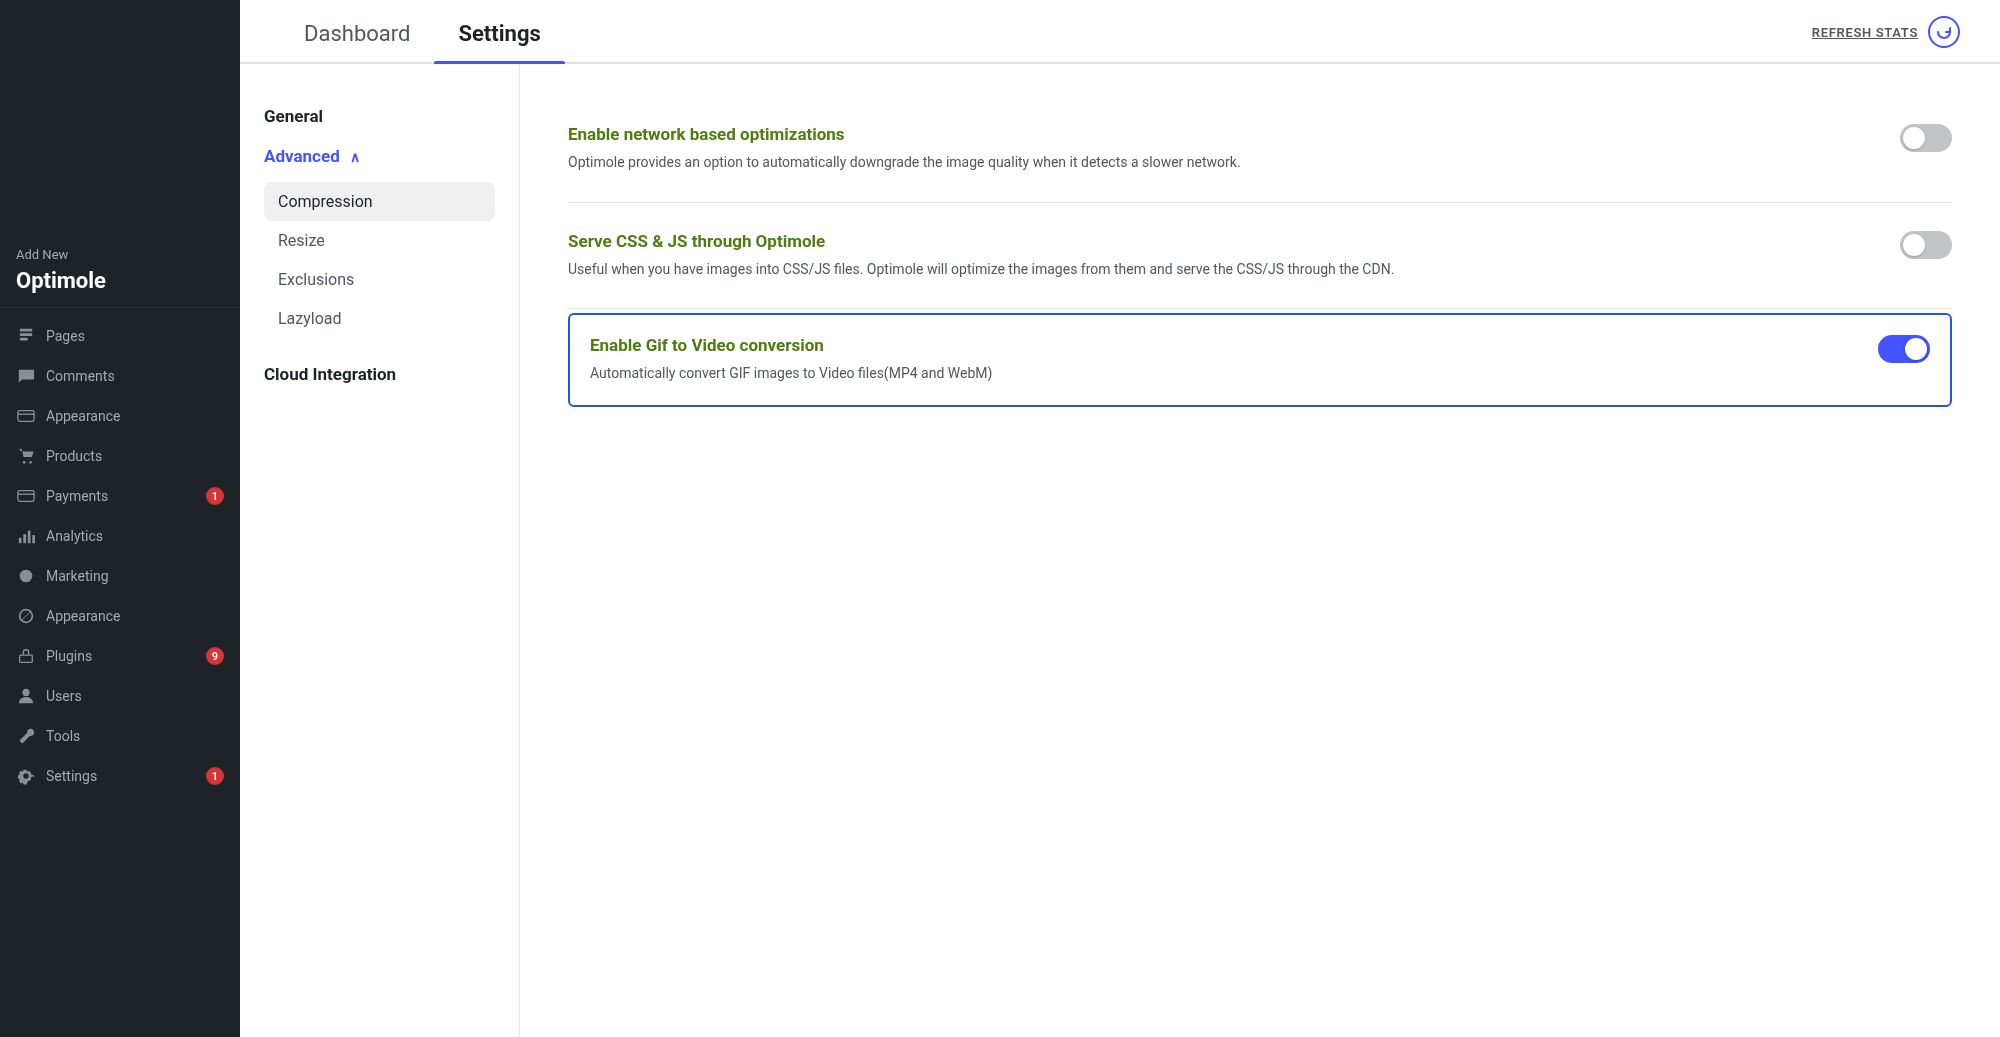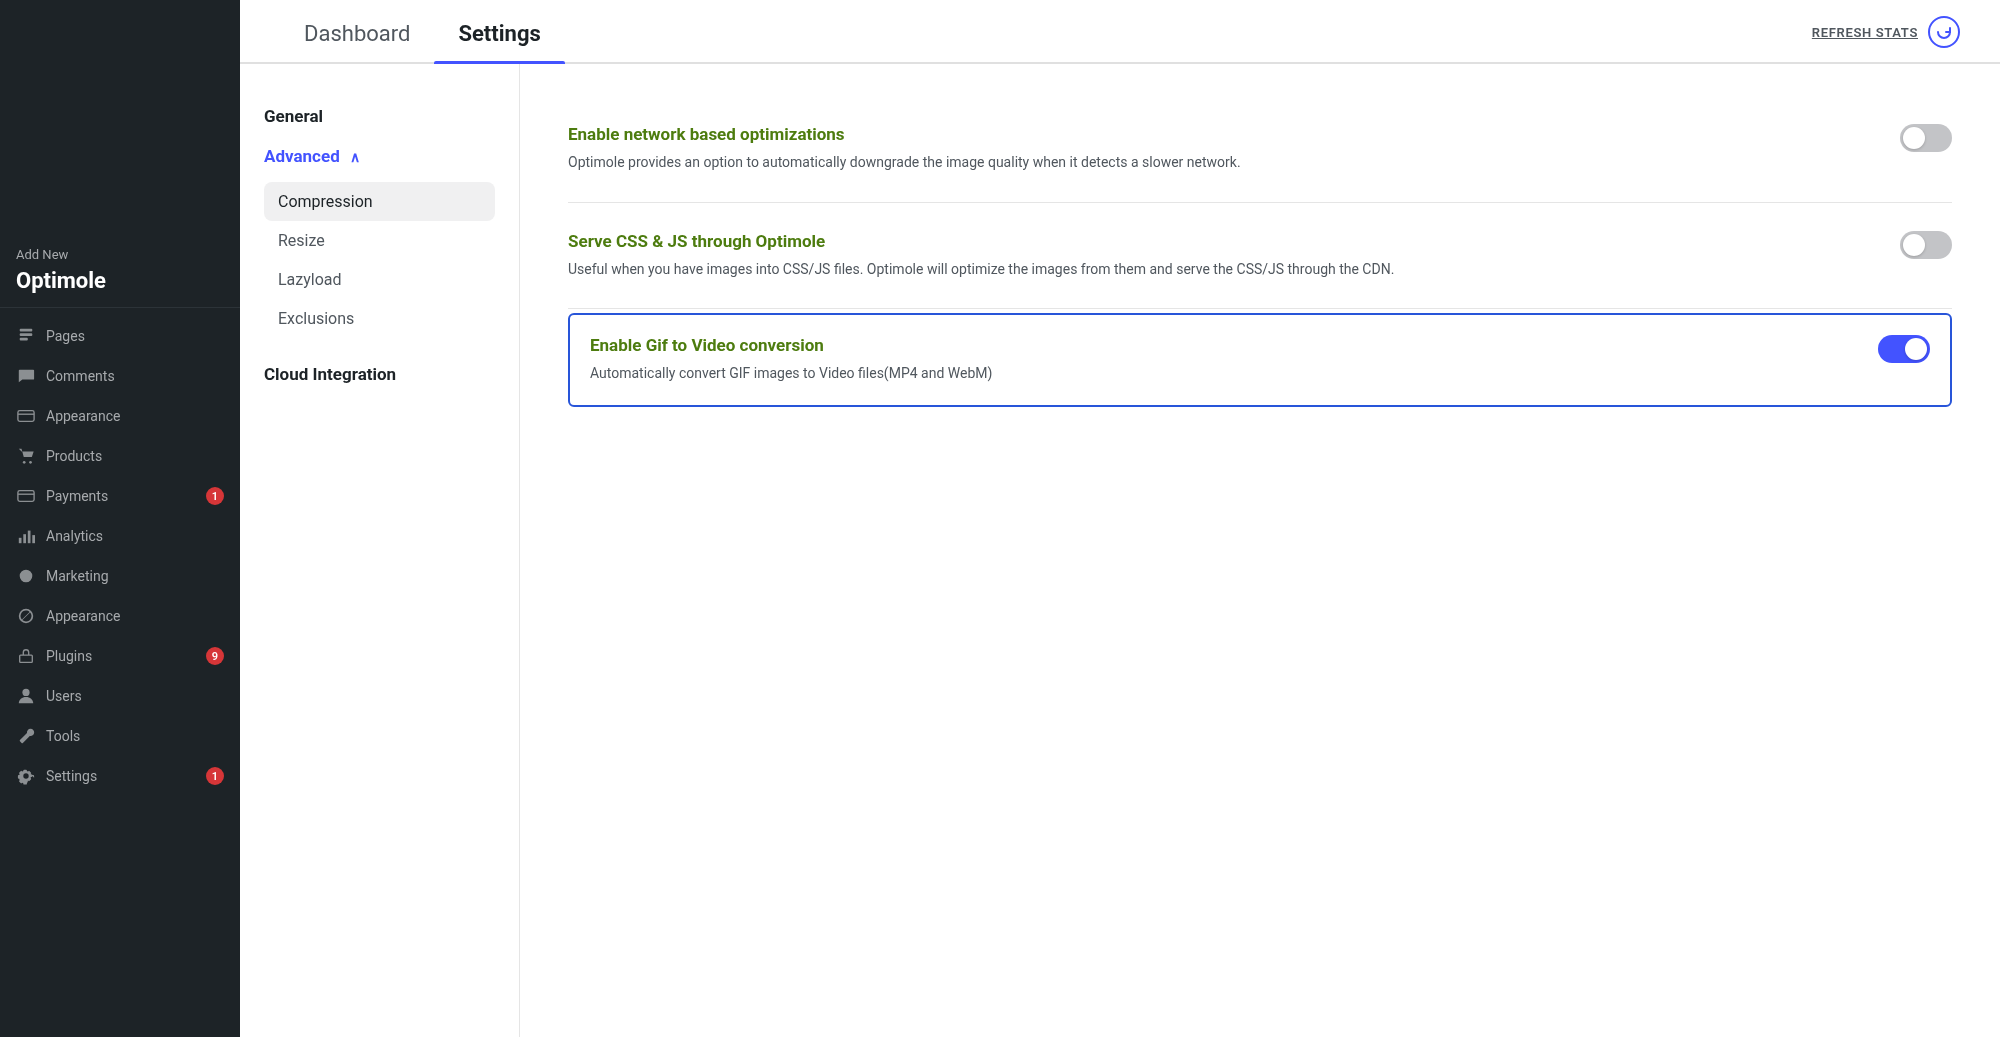--- a/index.html
+++ b/index.html
@@ -466,22 +466,22 @@
 
     <div class="settings-nav">
       <div class="nav-section-label">General</div>
       <div class="nav-section-label active">
         <span>Advanced</span>
         <span class="chevron">∧</span>
       </div>
       <div class="nav-sub-items">
         <div class="nav-sub-item active-item">Compression</div>
         <div class="nav-sub-item">Resize</div>
+        <div class="nav-sub-item">Exclusions</div>
         <div class="nav-sub-item">Lazyload</div>
-        <div class="nav-sub-item">Exclusions</div>
       </div>
       <div class="nav-section-label" style="margin-top:16px;">Cloud Integration</div>
     </div>
 
     <div class="settings-panel">
 
       <div class="setting-row">
         <div class="setting-info">
           <div class="setting-title">Enable network based optimizations</div>
           <div class="setting-desc">Optimole provides an option to automatically downgrade the image quality when it detects a slower network.</div>

